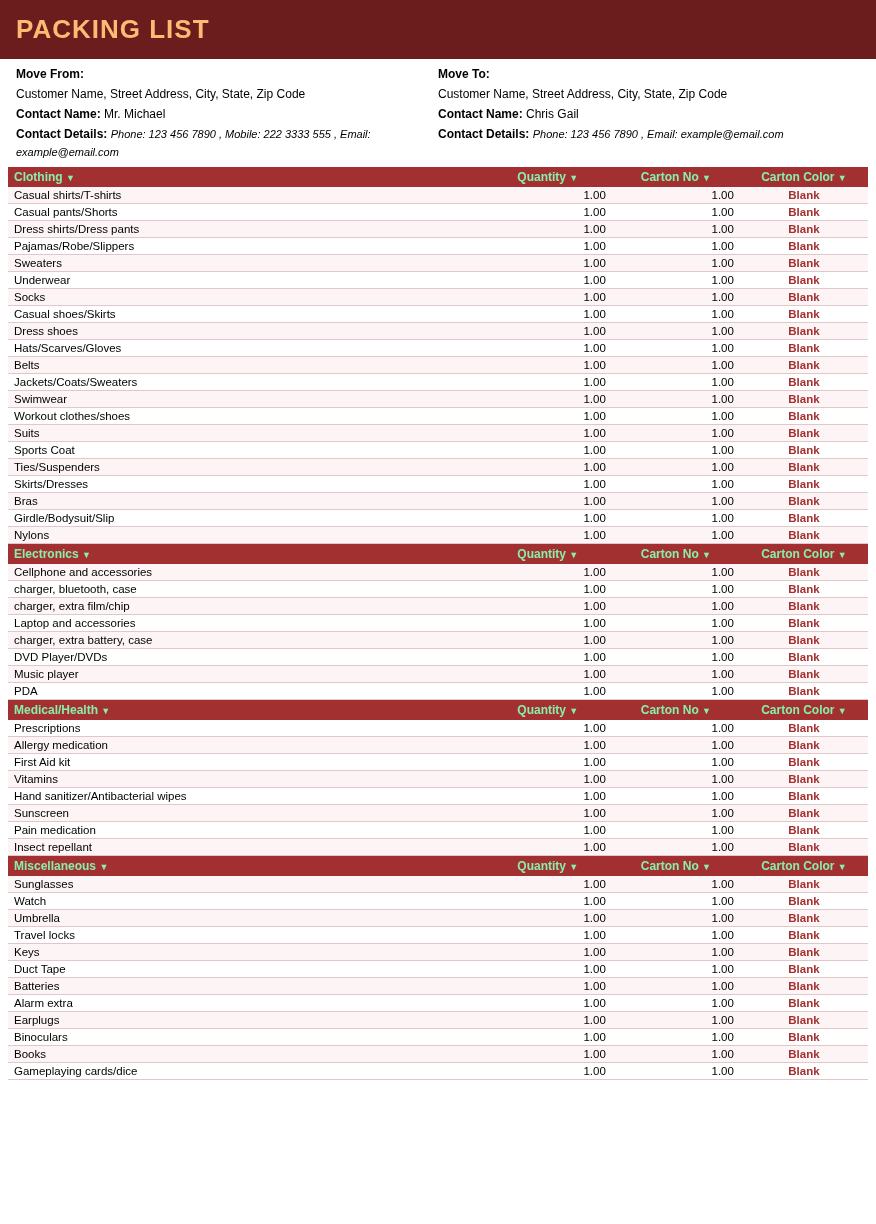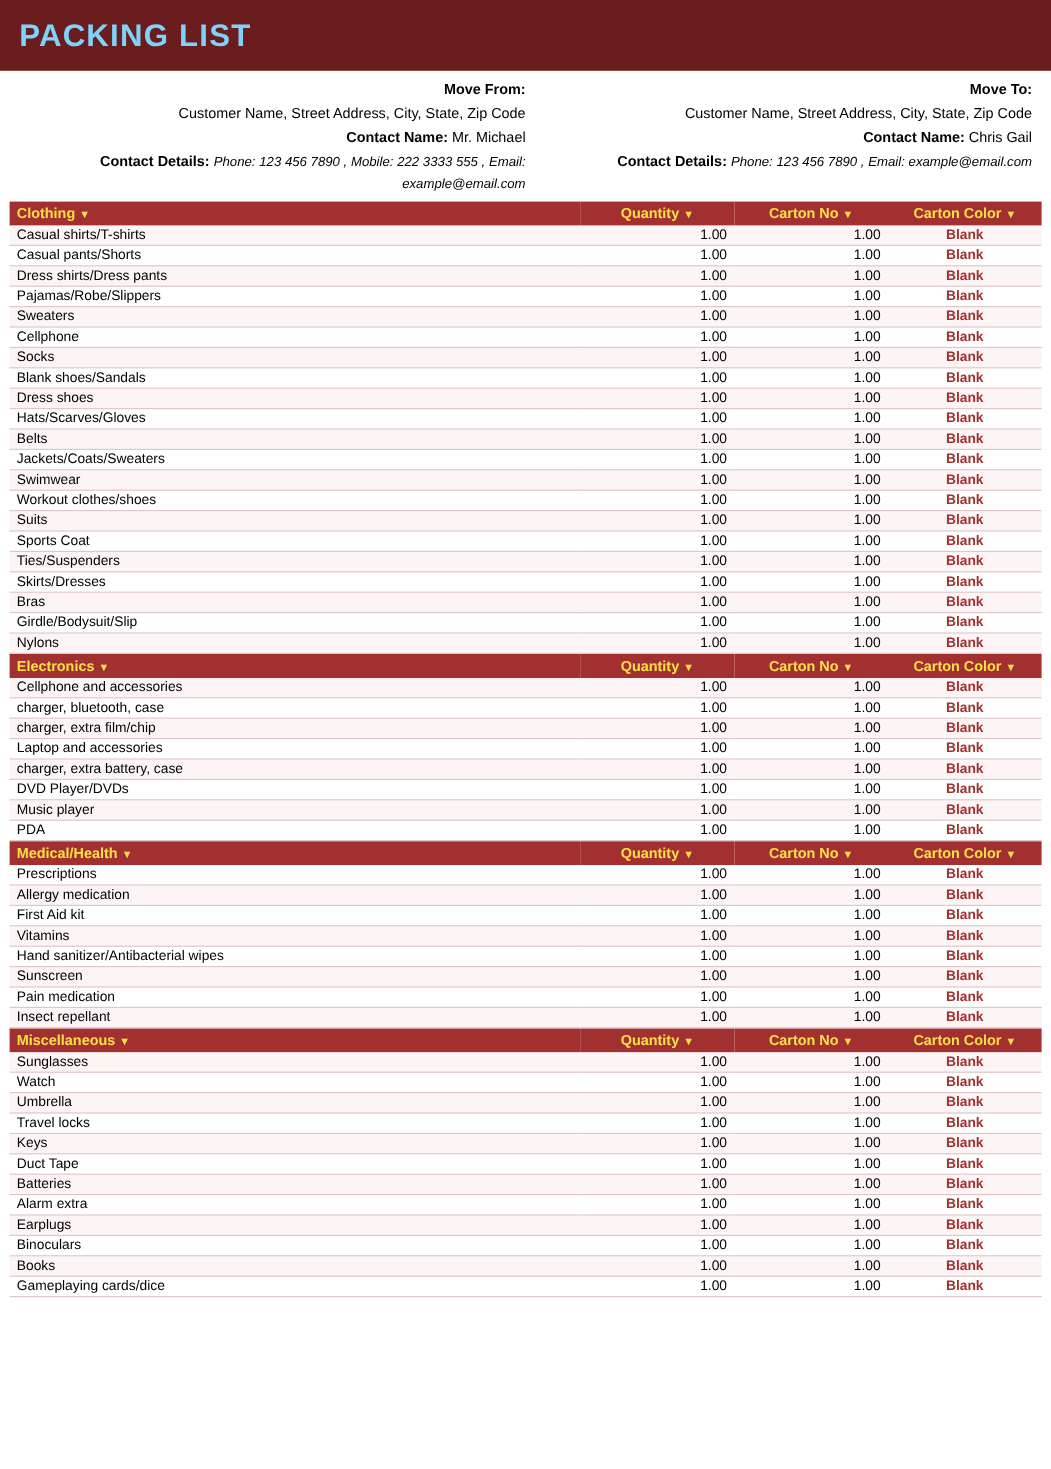--- a/index.html
+++ b/index.html
@@ -6,41 +6,40 @@
     body {
       font-family: Arial, sans-serif;
       font-size: 12px;
       background: #fff;
       color: #000;
       width: 876px;
     }
 
     .title-bar {
       background: #6b1c1c;
-      color: #7dd3fc;
+      color: #fdba74;
       padding: 14px 16px;
       font-size: 26px;
       font-weight: bold;
       letter-spacing: 1px;
     }
 
     .info-section {
       display: flex;
       padding: 6px 16px 4px 16px;
       gap: 0;
     }
 
     .info-col {
       flex: 1;
     }
 
     .info-row {
       margin-bottom: 2px;
       line-height: 1.5;
-      text-align: right;
     }
 
     .info-label {
       font-weight: bold;
     }
 
     .info-italic {
       font-style: italic;
       font-size: 11px;
     }
@@ -49,21 +48,21 @@
       padding: 0 8px 8px 8px;
     }
 
     table {
       width: 100%;
       border-collapse: collapse;
     }
 
     .category-header-row td {
       background: #a33030;
-      color: #fde047;
+      color: #86efac;
       font-weight: bold;
       padding: 3px 6px;
       font-size: 12px;
     }
 
     .category-header-row td.col-qty,
     .category-header-row td.col-carton,
     .category-header-row td.col-color {
       text-align: center;
     }
@@ -166,33 +165,33 @@
           <td class="col-carton-data">1.00</td>
           <td class="col-color-data">Blank</td>
         </tr>
         <tr class="data-row">
           <td class="col-item-data">Sweaters</td>
           <td class="col-qty-data">1.00</td>
           <td class="col-carton-data">1.00</td>
           <td class="col-color-data">Blank</td>
         </tr>
         <tr class="data-row">
-          <td class="col-item-data">Cellphone</td>
+          <td class="col-item-data">Underwear</td>
           <td class="col-qty-data">1.00</td>
           <td class="col-carton-data">1.00</td>
           <td class="col-color-data">Blank</td>
         </tr>
         <tr class="data-row">
           <td class="col-item-data">Socks</td>
           <td class="col-qty-data">1.00</td>
           <td class="col-carton-data">1.00</td>
           <td class="col-color-data">Blank</td>
         </tr>
         <tr class="data-row">
-          <td class="col-item-data">Blank shoes/Sandals</td>
+          <td class="col-item-data">Casual shoes/Skirts</td>
           <td class="col-qty-data">1.00</td>
           <td class="col-carton-data">1.00</td>
           <td class="col-color-data">Blank</td>
         </tr>
         <tr class="data-row">
           <td class="col-item-data">Dress shoes</td>
           <td class="col-qty-data">1.00</td>
           <td class="col-carton-data">1.00</td>
           <td class="col-color-data">Blank</td>
         </tr>

